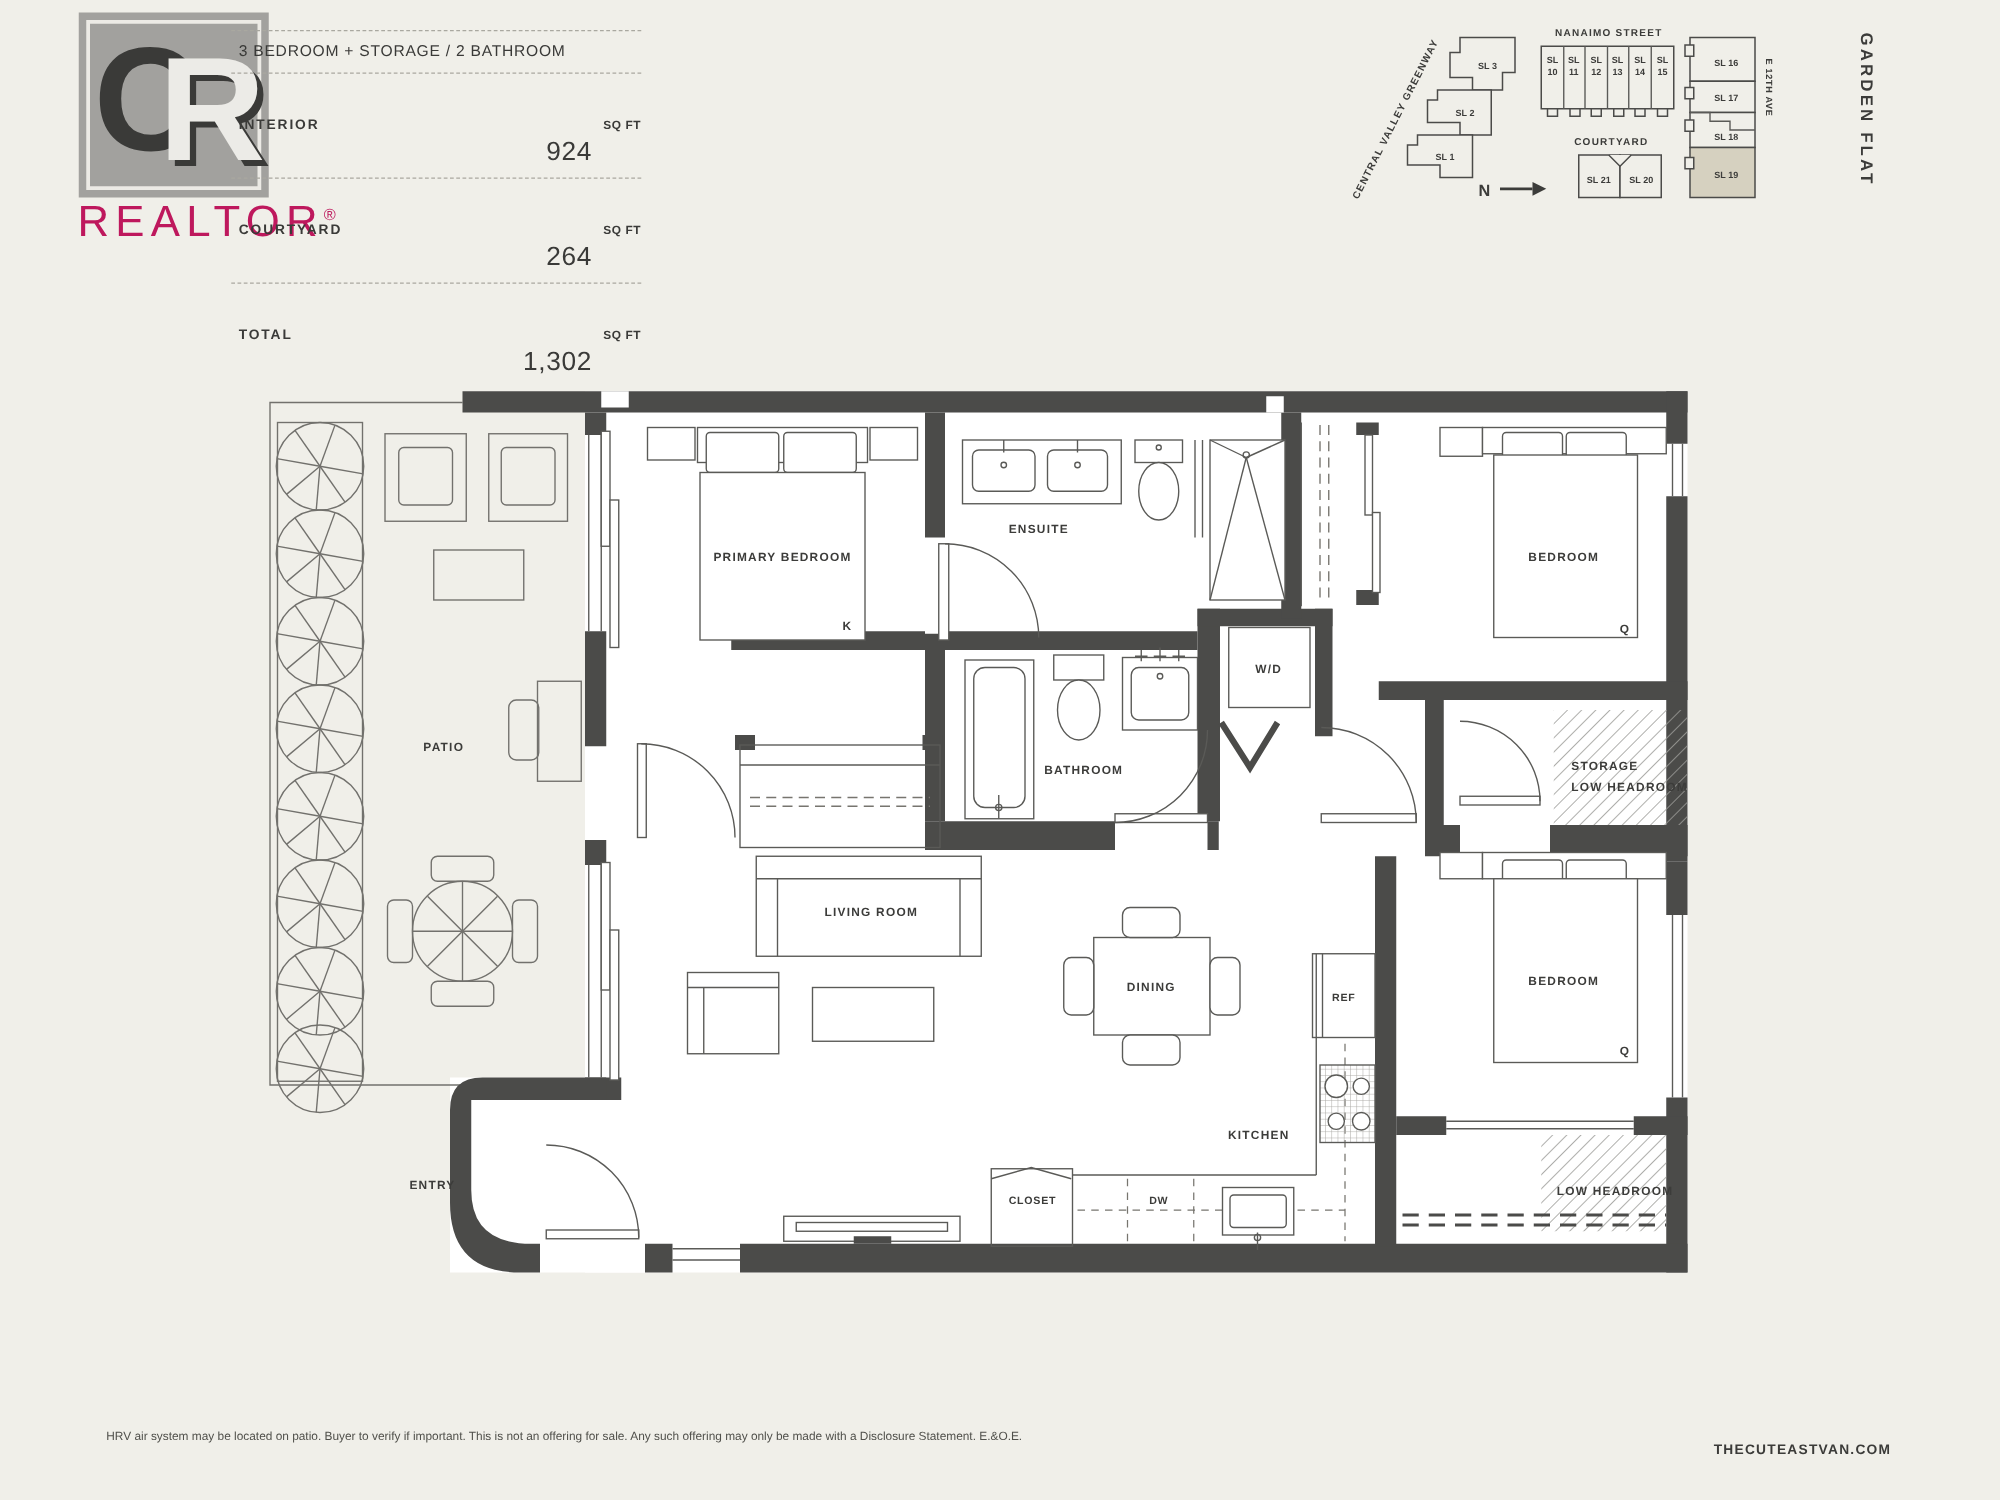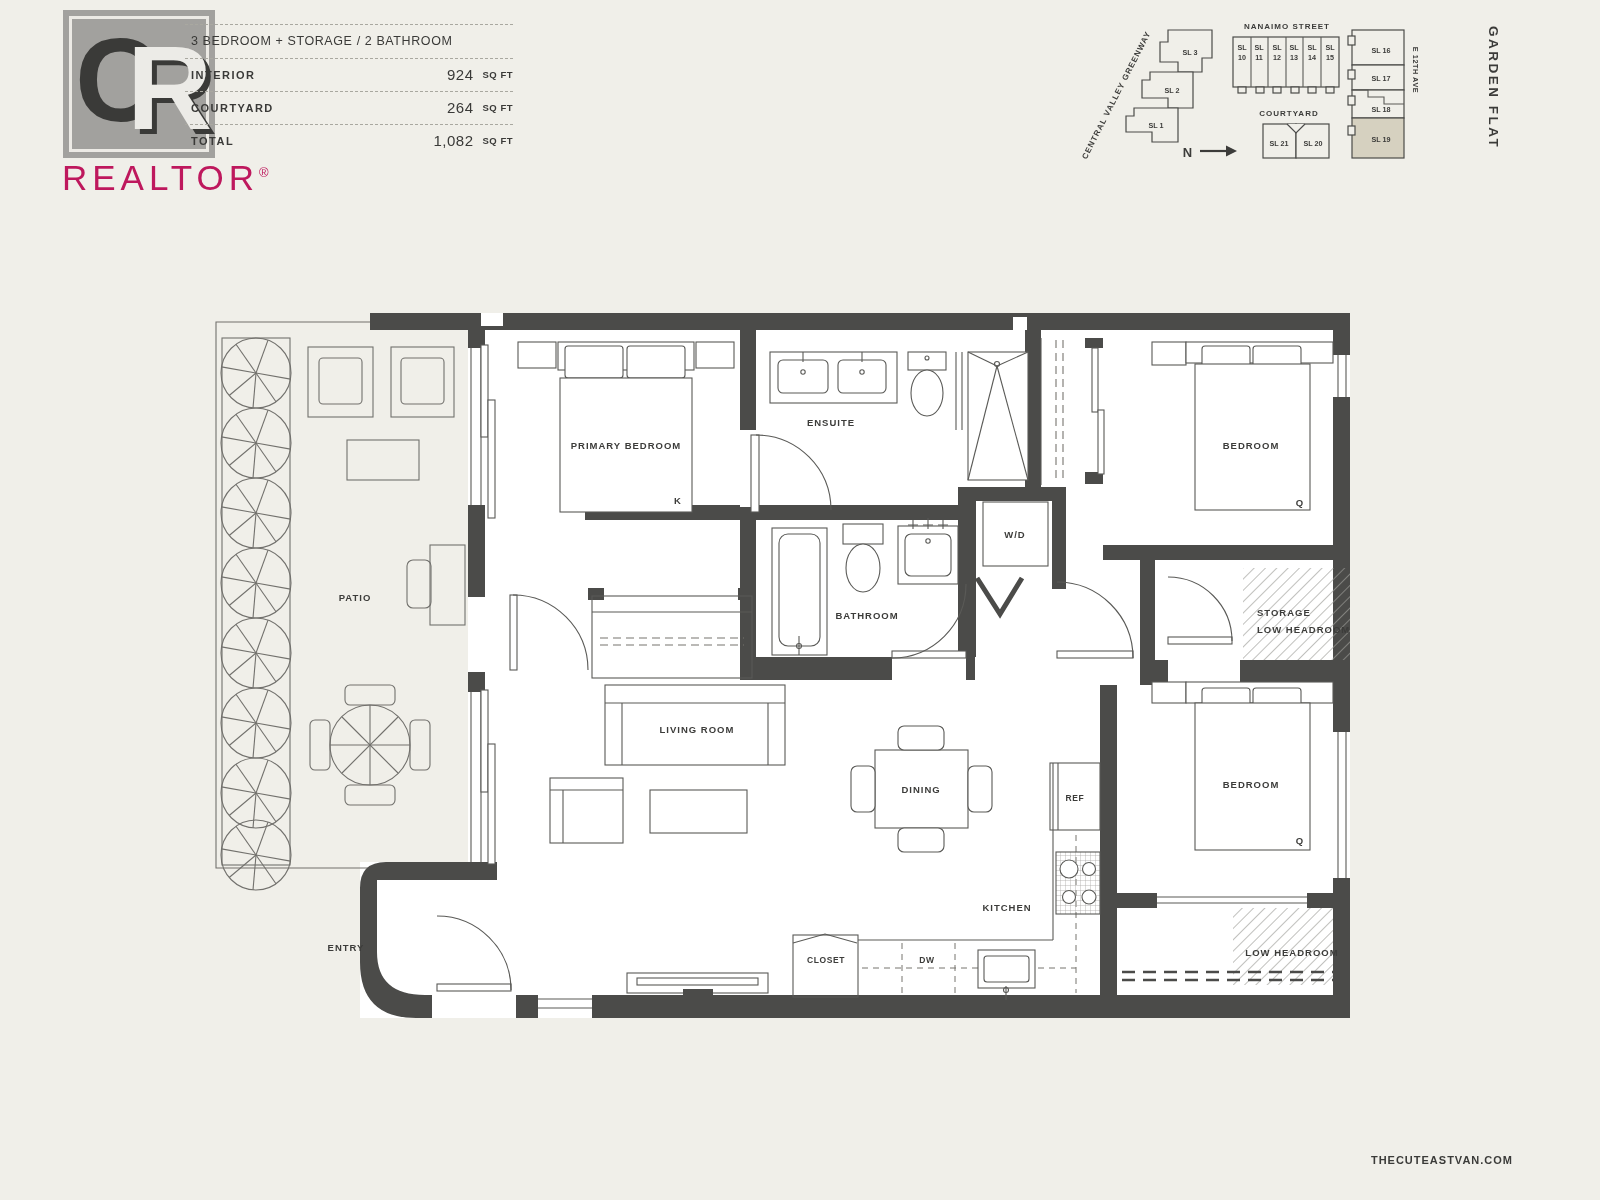--- a/index.html
+++ b/index.html
@@ -12,21 +12,21 @@
   #logo .r{position:absolute;left:64px;top:4px;font-size:118px;font-weight:bold;color:#ecebe7;line-height:148px;text-shadow:5px 5px 0 #3a3a38;}
   #wordmark{left:62px;top:158px;font-size:35px;letter-spacing:5px;color:#be185d;}
   #wordmark sup{font-size:13px;letter-spacing:0;}
   
   #stats{left:185px;top:24px;width:328px;color:#3a3a38;}
   #stats .rule{border-top:1px dashed #a9a8a0;height:0;}
   #stats .title{font-size:12.5px;font-weight:normal;letter-spacing:.6px;padding:9px 0 10px 6px;}
   #stats .row{display:flex;align-items:center;padding:7px 0 8px 6px;}
   #stats .lab{font-size:11px;font-weight:bold;letter-spacing:1.5px;}
   #stats .sp{flex:1;}
-  #stats .val{font-size:15px;letter-spacing:.5px;}
+  #stats .val{font-size:21px;letter-spacing:.5px;margin-top:44px;}
   #stats .unit{font-size:9.5px;font-weight:bold;letter-spacing:.5px;margin-left:9px;}
   
   #garden{left:1486px;top:26px;writing-mode:vertical-rl;font-size:13.5px;font-weight:bold;letter-spacing:2.5px;color:#3b3b39;}
   
   #disc{left:85px;top:1142px;font-size:9.5px;line-height:16px;color:#50504b;}
   #site-url{right:87px;top:1154px;font-size:11px;font-weight:bold;letter-spacing:1px;color:#3b3b39;}
   
   svg{position:absolute;left:0;top:0;}
   .wall{fill:#4b4b49;}
   .ln{fill:none;stroke:#5a5a57;stroke-width:1.1;}
@@ -67,21 +67,21 @@
     <div class="row">
       <span class="lab">COURTYARD</span>
         <span class="sp"></span>
       <span class="val">264</span>
       <span class="unit">SQ FT</span>
     </div>
     <div class="rule"></div>
     <div class="row">
       <span class="lab">TOTAL</span>
         <span class="sp"></span>
-      <span class="val">1,082</span>
+      <span class="val">1,302</span>
       <span class="unit">SQ FT</span>
     </div>
   </div>
 
   <div class="abs" id="garden">GARDEN FLAT</div>
 
   <svg width="1600" height="1200" viewBox="0 0 1600 1200">
     <defs>
       <pattern id="hatch" width="8" height="8" patternUnits="userSpaceOnUse" patternTransform="rotate(45)">
         <line x1="0" y1="0" x2="0" y2="8" stroke="#9d9d99" stroke-width="1.3"></line>
@@ -431,16 +431,17 @@
         <text class="rs" x="927" y="963">DW</text>
         <text class="rl" x="346" y="951">ENTRY</text>
         <text class="rl" x="1251" y="788">BEDROOM</text>
         <text class="rl" x="1300" y="844">Q</text>
         <text class="rl" x="1292" y="956">LOW HEADROOM</text>
       </g>
     </g>
   </svg>
 
   <div class="abs" id="disc">
+    <div>HRV air system may be located on patio. Buyer to verify if important. This is not an offering for sale. Any such offering may only be made with a Disclosure Statement. E.&amp;O.E.</div>
   </div>
   <div class="abs" id="site-url">THECUTEASTVAN.COM</div>
 
 </div>
 
 </body></html>

